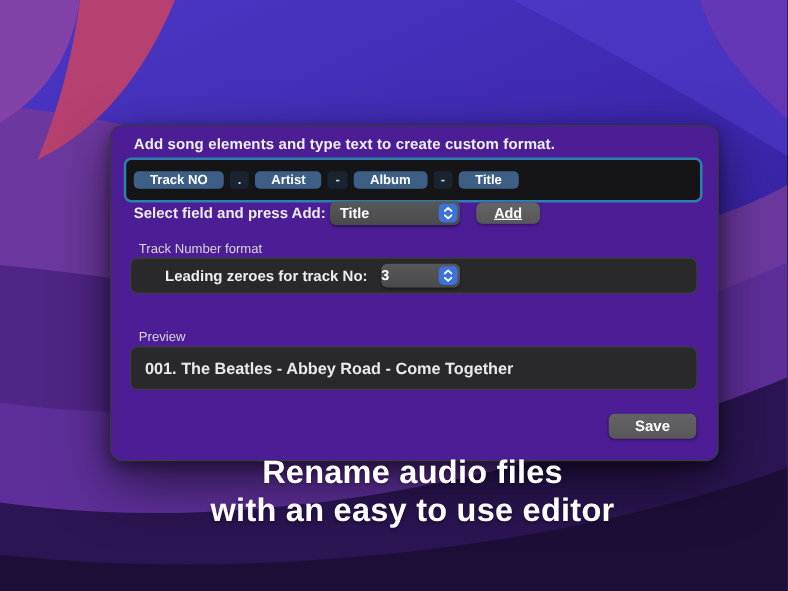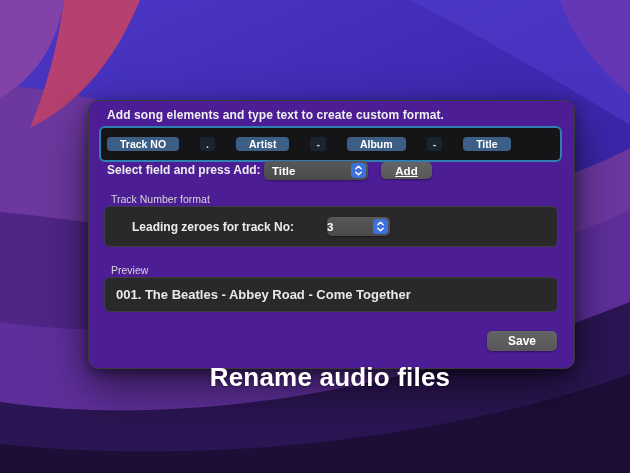--- a/index.html
+++ b/index.html
@@ -19,21 +19,21 @@
     margin-top:44px;
   }
   .instruction {
     position:absolute; left:18px; top:7px;
     font-size:12px; font-weight:700; color:#efefef; letter-spacing:.1px;
   }
   .token-field {
     position:absolute; left:10px; top:25px; width:463px; height:21px;
     box-sizing:border-box; background:#151517;
     border:2px solid #2d80b0; border-radius:6px;
-    display:flex; align-items:center; gap:21px; padding:16px 6px;
+    display:flex; align-items:center; gap:5px; padding:16px 6px;
   }
   .token {
     background:#3d5f86; color:#fff; font-size:10.5px; font-weight:700;
     border-radius:4px; padding:1px 13px; line-height:12px; white-space:nowrap;
   }
   .tsep {
     background:#1a2431; color:#cdd5dd; font-size:10.5px; font-weight:700;
     border-radius:3px; padding:1px 6px; line-height:12px;
   }
   .row-label {
@@ -62,21 +62,21 @@
   }
   .btn-add { position:absolute; left:292px; top:61px; width:51px; height:17px;text-decoration:underline; }
   .group-label {
     position:absolute; left:22px; font-size:10.5px; font-weight:400; color:#d6d6d6;
   }
   .gl-track { top:92px; } .gl-preview { top:163px; }
   .group-box {
     position:absolute; left:15px; width:454px; box-sizing:border-box;
     background:#29292b; border:1px solid #3d3d3f; border-radius:6px;
   }
-  .box-track { top:105px; height:41px; display:flex; align-items:center;gap:22px; }
+  .box-track { top:105px; height:29px; display:flex; align-items:center; }
   .box-track .inner-label {
     margin-left:27px; font-size:12px; font-weight:700; color:#ececec;
   }
   .popup-zeroes { position:relative; margin-left:11px; width:63px; height:19px;
     background:linear-gradient(#58585a,#4a4a4c); border-radius:5px;
     display:flex; align-items:center; justify-content:space-between;
     color:#fff; font-size:11.5px; font-weight:700; box-shadow:0 1px 2px rgba(0,0,0,.4);
   }
   .box-preview { top:176px; height:35px; display:flex; align-items:center; }
   .preview-text { margin-left:11px; font-size:13px; font-weight:700; color:#e9e9e9; }
@@ -162,15 +162,16 @@
 
     <div class="group-box box-preview">
       <span class="preview-text">001. The Beatles - Abbey Road - Come Together</span>
     </div>
 
     <button class="btn btn-save">Save</button>
   </div>
 
   <div class="caption">
     <div>Rename audio files</div>
+    <div>with an easy to use editor</div>
   </div>
 
 </div>
 
 </body></html>

